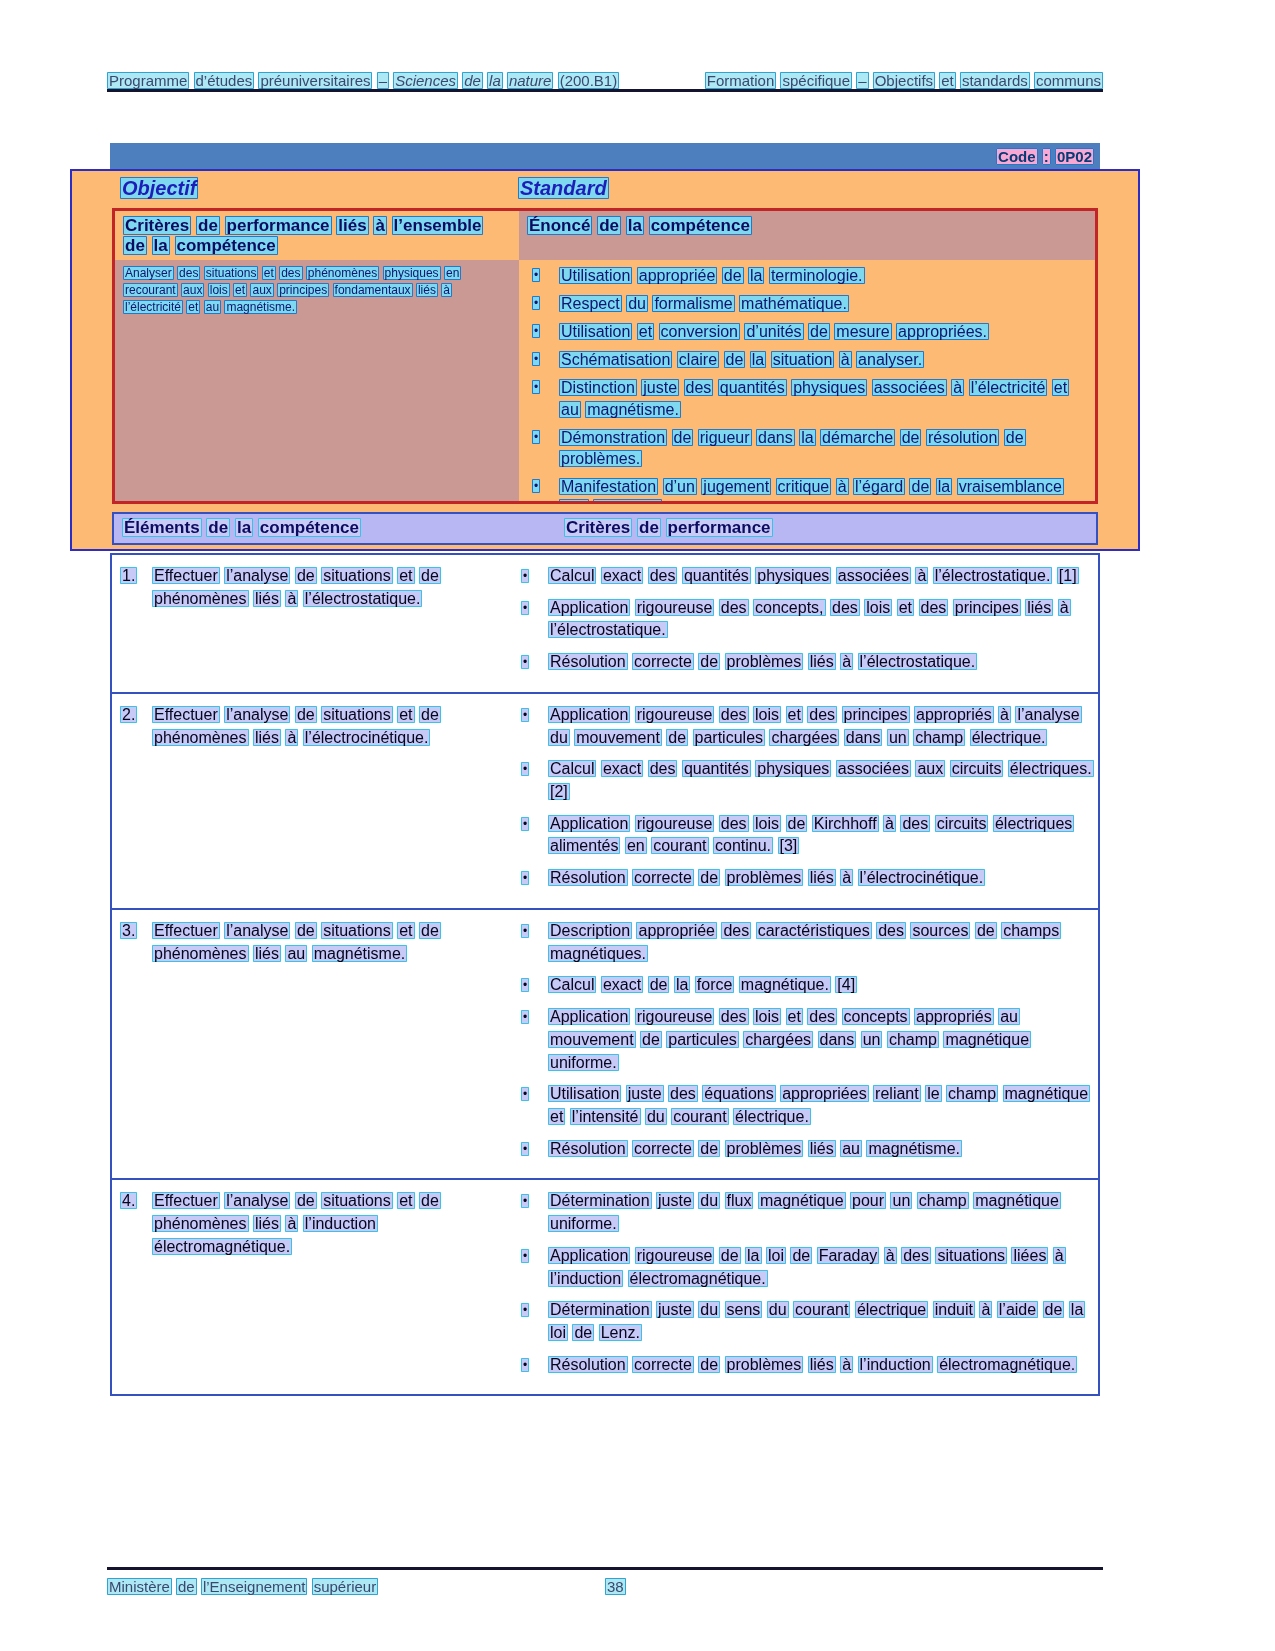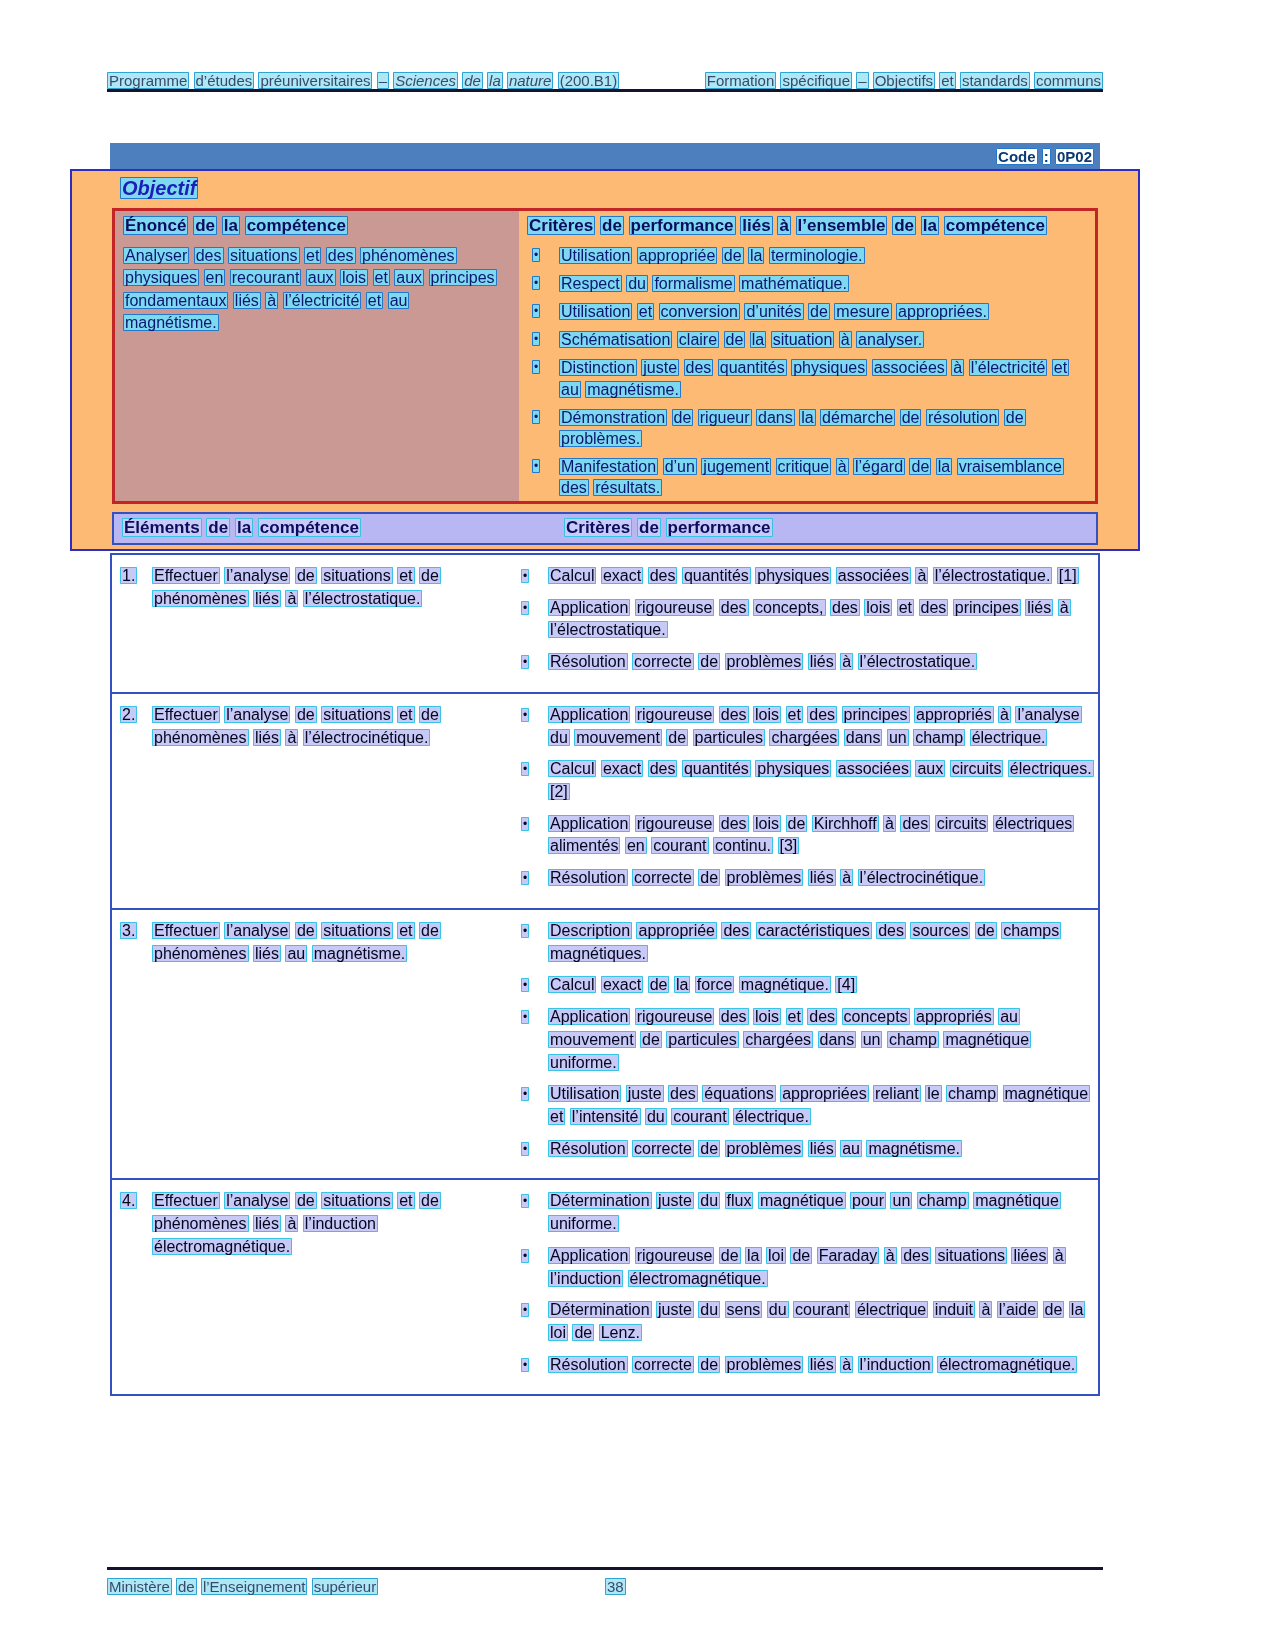--- a/index.html
+++ b/index.html
@@ -24,21 +24,21 @@
     font-size: 15px; padding-bottom: 0; border-bottom: 3px solid #14142e;
   }
   .ph-left .italic { font-style: italic; }
 
   
   .code-band {
     position: absolute; left: 110px; top: 143px; width: 990px; height: 26px;
     background: #4d7ebd; display: flex; justify-content: flex-end; align-items: center;
     padding-right: 6px; font-size: 15px; font-weight: bold;
   }
-  .code-band .w { background: #ffffff; box-shadow: inset 0 0 0 1px #2477c9; color: #083a75; }
+  .code-band .w { background: #f9a8d4; box-shadow: inset 0 0 0 1px #2477c9; color: #083a75; }
 
   
   .top-overlay {
     position: absolute; left: 70px; top: 169px; width: 1070px; height: 382px;
     background: #fdba74; border: 2px solid #2d2dc4; padding-top: 6px; overflow: hidden;
   }
   .os-row { display: flex; margin: 0 40px 8px; }
   .os-left { width: 404px; padding-left: 8px; }
   .os-right { flex: 1; padding-left: 2px; }
   .os-title { font-size: 20px; font-weight: bold; font-style: italic; }
@@ -47,21 +47,21 @@
   .red-frame {
     margin: 0 40px; height: 296px; border: 3px solid #c22525;
     display: grid; grid-template-columns: 404px 1fr; grid-template-rows: auto 1fr;
     overflow: hidden;
   }
   .rf-l { background: rgba(72, 70, 230, 0.28); }
   .rf-h { padding: 5px 8px 4px 8px; }
   .cell-title { font-weight: bold; font-size: 17px; }
   .rf-h .w { color: #0b0b60; }
   .rf-b { padding: 5px 8px; }
-  .rf-b p { font-size: 16px; line-height: 1.4; width: 374px; }
+  .rf-b p { font-size: 12px; line-height: 1.4; width: 374px; }
   .crit-list { list-style: none; }
   .crit-list li { display: flex; margin-bottom: 7px; font-size: 16px; line-height: 1.32; }
   .bullet { flex: none; width: 18px; margin-right: 14px; font-size: 12px; text-align: center; padding-top: 3px; }
   .crit-list li > .crit-text { flex: 1; }
 
   .elements-header {
     margin: 8px 40px 0; display: flex; background: #b9b7f3;
     border: 2px solid #3550bf; padding: 4px 0 5px; gap: 44px;
   }
   .eh-left { width: 404px; padding-left: 8px; }
@@ -108,28 +108,31 @@
 <div class="code-band">
   <span class="hl"><span class="w">Code</span> <span class="w">:</span> <span class="w">0P02</span></span>
 </div>
 
 <section class="top-overlay theme-top">
 
   <div class="os-row">
     <div class="os-left">
       <span class="hl os-title"><span class="w">Objectif</span></span>
     </div>
+    <div class="os-right">
+      <span class="hl os-title"><span class="w">Standard</span></span>
+    </div>
   </div>
 
   <div class="red-frame">
+    <div class="rf-h rf-r">
+      <span class="hl cell-title"><span class="w">Critères</span> <span class="w">de</span> <span class="w">performance</span> <span class="w">liés</span> <span class="w">à</span> <span class="w">l’ensemble</span> <span class="w">de</span> <span class="w">la</span> <span class="w">compétence</span></span>
+    </div>
     <div class="rf-h rf-l">
       <span class="hl cell-title"><span class="w">Énoncé</span> <span class="w">de</span> <span class="w">la</span> <span class="w">compétence</span></span>
-    </div>
-    <div class="rf-h rf-r">
-      <span class="hl cell-title"><span class="w">Critères</span> <span class="w">de</span> <span class="w">performance</span> <span class="w">liés</span> <span class="w">à</span> <span class="w">l’ensemble</span> <span class="w">de</span> <span class="w">la</span> <span class="w">compétence</span></span>
     </div>
     <div class="rf-b rf-l">
       <p class="hl"><span class="w">Analyser</span> <span class="w">des</span> <span class="w">situations</span> <span class="w">et</span> <span class="w">des</span> <span class="w">phénomènes</span> <span class="w">physiques</span> <span class="w">en</span> <span class="w">recourant</span> <span class="w">aux</span> <span class="w">lois</span> <span class="w">et</span> <span class="w">aux</span> <span class="w">principes</span> <span class="w">fondamentaux</span> <span class="w">liés</span> <span class="w">à</span> <span class="w">l’électricité</span> <span class="w">et</span> <span class="w">au</span> <span class="w">magnétisme.</span></p>
     </div>
     <div class="rf-b rf-r">
       <ul class="crit-list">
         <li>
           <span class="bullet hl"><span class="w">•</span></span>
           <span class="crit-text hl"><span class="w">Utilisation</span> <span class="w">appropriée</span> <span class="w">de</span> <span class="w">la</span> <span class="w">terminologie.</span></span>
         </li>

